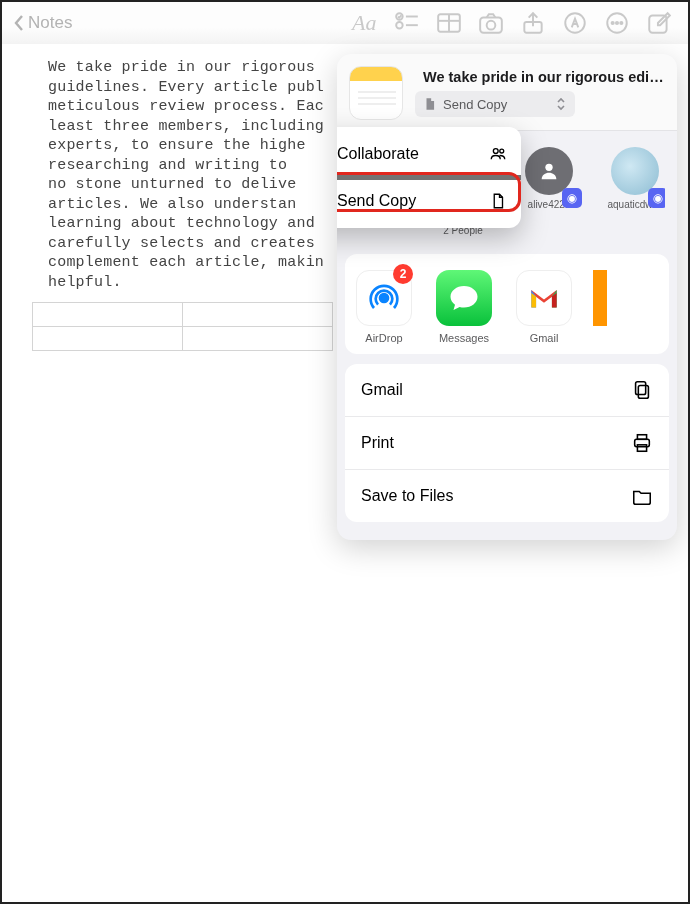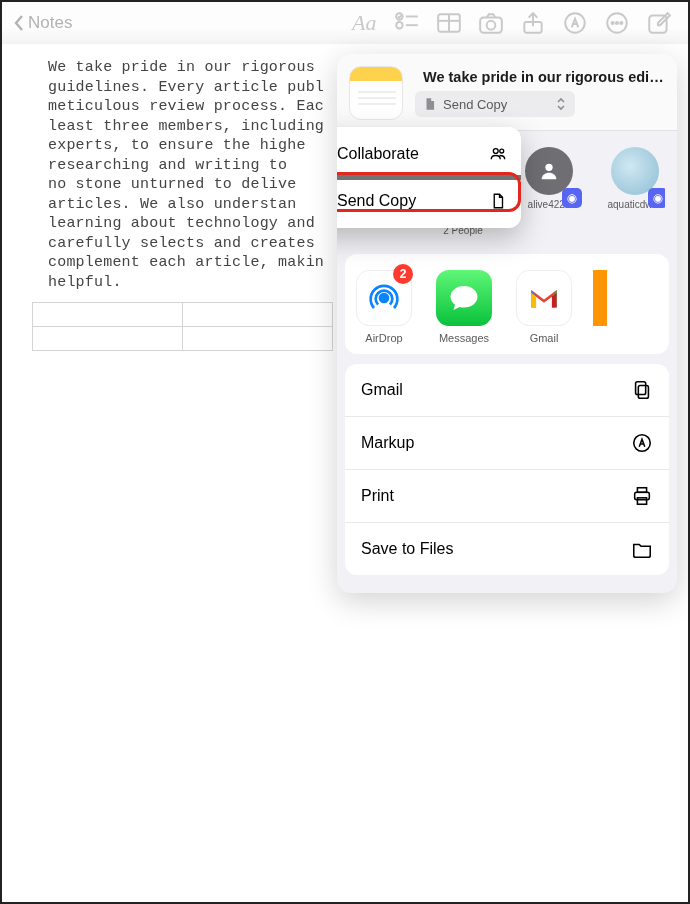--- a/index.html
+++ b/index.html
@@ -373,27 +373,20 @@
 
   <div class="actions">
     <div class="action-row">
       <span>Gmail</span>
       <svg class="aicon" viewBox="0 0 24 24" fill="none" stroke="#000" stroke-width="1.7">
           <rect x="8" y="7" width="11" height="14" rx="2"></rect>
           <rect x="5" y="3" width="11" height="14" rx="2"></rect>
         </svg>
     </div>
     <div class="action-row">
-      <span>Markup</span>
-      <svg class="aicon" viewBox="0 0 24 24" fill="none" stroke="#000" stroke-width="1.7">
-          <circle cx="12" cy="12" r="9"></circle>
-          <path d="M9 16 l3 -8 l3 8 M10 13 h4"></path>
-        </svg>
-    </div>
-    <div class="action-row">
       <span>Print</span>
       <svg class="aicon" viewBox="0 0 24 24" fill="none" stroke="#000" stroke-width="1.7">
           <rect x="7" y="3" width="10" height="5"></rect>
           <rect x="4" y="8" width="16" height="8" rx="2"></rect>
           <rect x="7" y="14" width="10" height="7"></rect>
         </svg>
     </div>
     <div class="action-row">
       <span>Save to Files</span>
       <svg class="aicon" viewBox="0 0 24 24" fill="none" stroke="#000" stroke-width="1.7">

